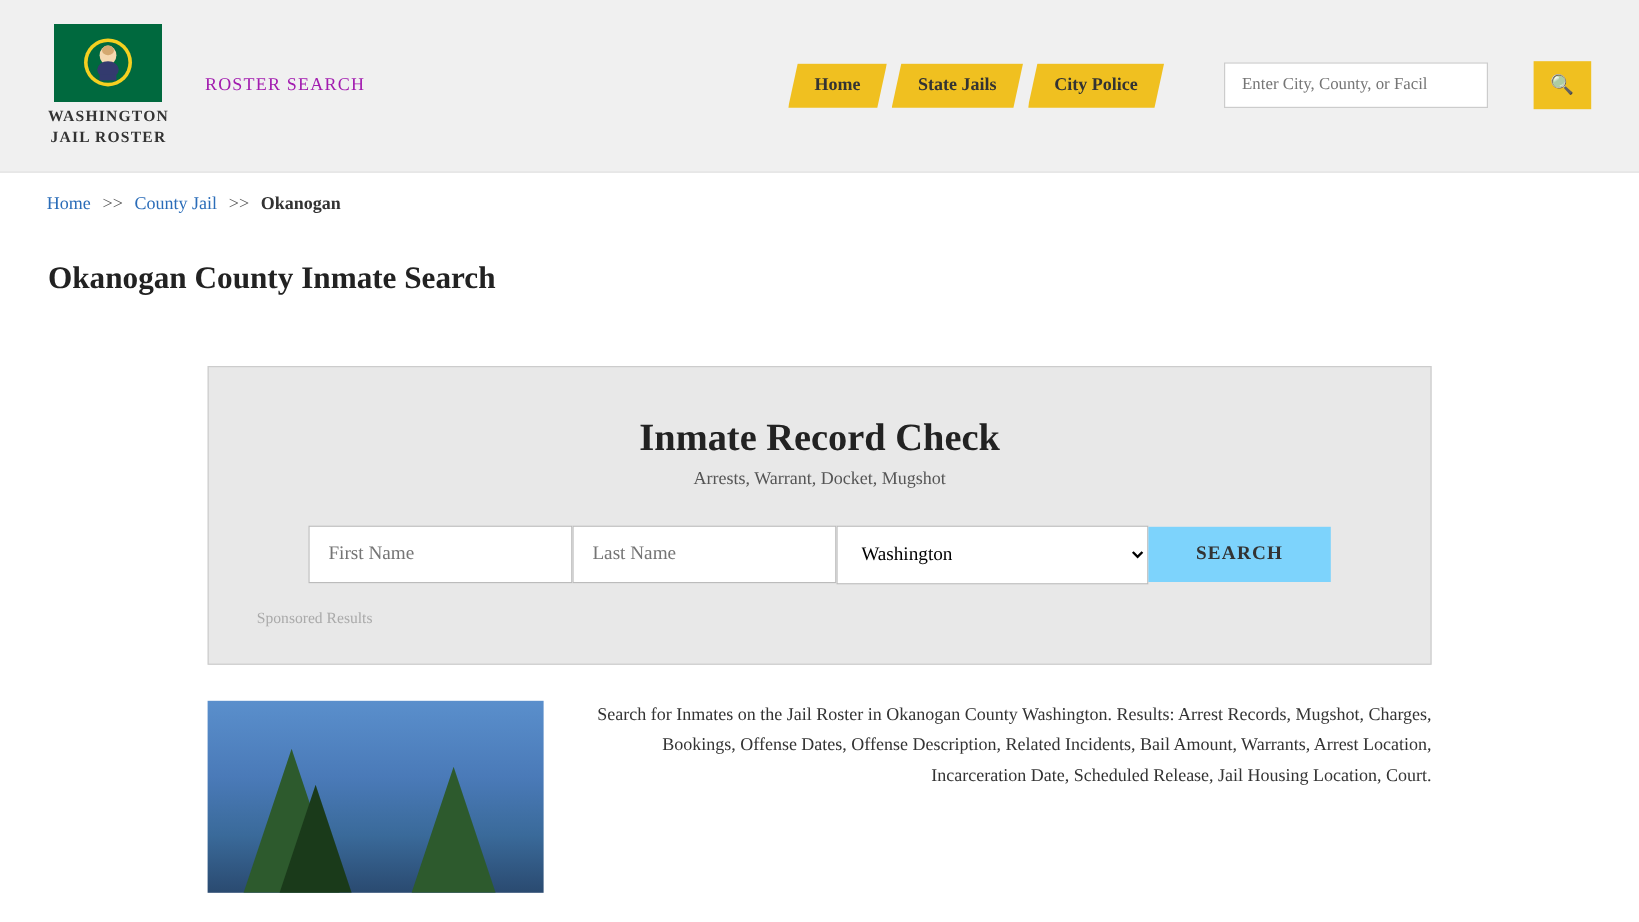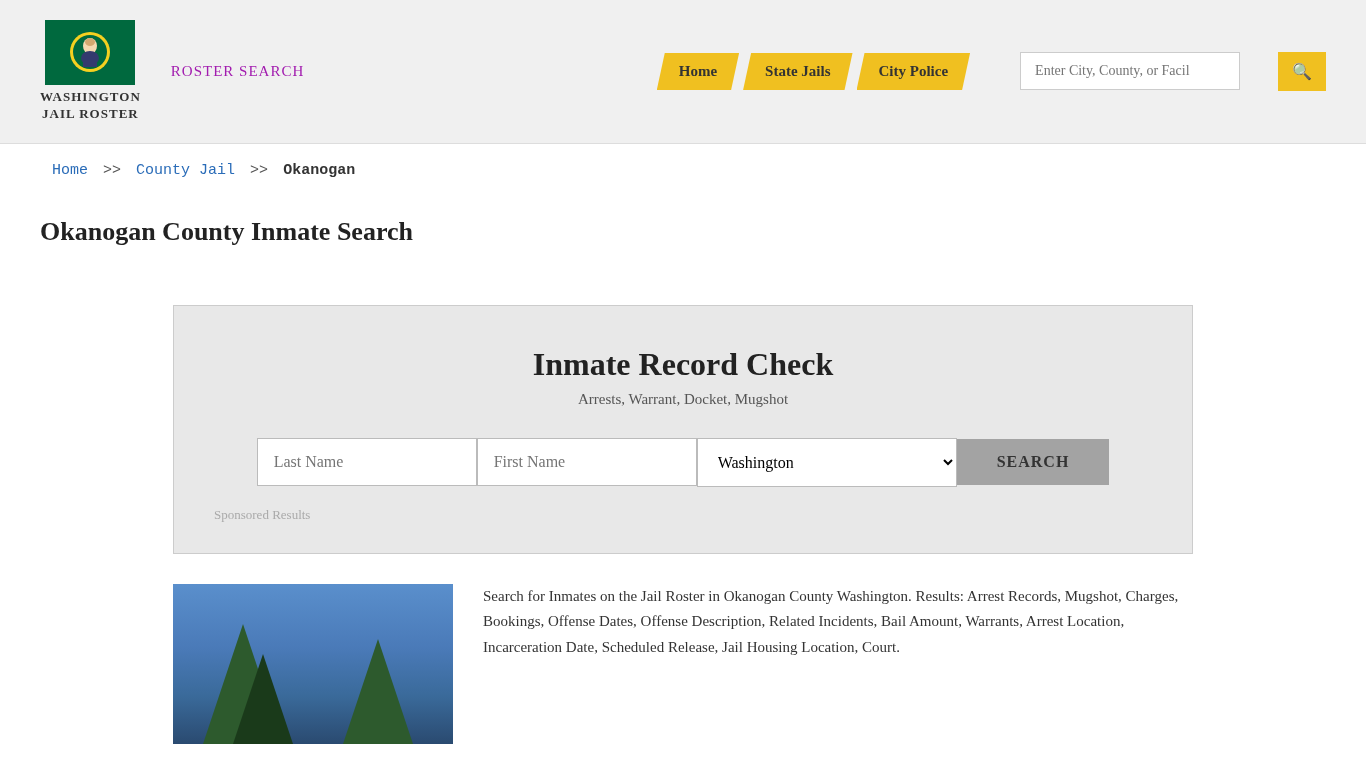--- a/index.html
+++ b/index.html
@@ -70,25 +70,24 @@
       background: #f0c020;
       border: none;
       padding: 10px 14px;
       cursor: pointer;
       font-size: 16px;
       font-weight: bold;
     }
 
     
     .breadcrumb {
-      padding: 18px 52px;
+      padding: 18px 39px;
       font-size: 15px;
       color: #555;
       background: #fff;
-      font-family: Liberation Mono, monospace;
     }
     .breadcrumb a {
       color: #2a6cb8;
       text-decoration: none;
     }
     .breadcrumb .sep { margin: 0 6px; color: #555; }
     .breadcrumb .current { font-weight: bold; color: #333; }
 
     
     .page-title {
@@ -147,21 +146,21 @@
       padding: 14px 16px;
       font-size: 16px;
       border: 1px solid #bbb;
       width: 260px;
       font-family: Georgia, serif;
       outline: none;
       background: #fff;
       cursor: pointer;
     }
     .search-form .search-submit {
-      background: #a3a3a3;
+      background: #7dd3fc;
       color: #333;
       border: none;
       padding: 14px 40px;
       font-size: 16px;
       font-weight: bold;
       cursor: pointer;
       letter-spacing: 1px;
       font-family: Georgia, serif;
     }
     .sponsored-label {
@@ -171,20 +170,21 @@
       margin-top: 20px;
       padding-left: 10px;
     }
 
     
     .bottom-section {
       display: flex;
       gap: 30px;
       align-items: flex-start;
       margin-top: 10px;
+      text-align: right;
     }
     .bottom-image {
       width: 280px;
       min-width: 280px;
       height: 160px;
       background: linear-gradient(180deg, #5a8fcc 0%, #4a7ab8 40%, #3a6a9a 70%, #2a4a70 100%);
       position: relative;
       overflow: hidden;
       flex-shrink: 0;
     }
@@ -278,22 +278,22 @@
 
 <h1 class="page-title">Okanogan County Inmate Search</h1>
 
 <div class="main-content">
 
   <div class="record-check-box">
     <h2>Inmate Record Check</h2>
     <p>Arrests, Warrant, Docket, Mugshot</p>
 
     <div class="search-form">
+      <input type="text" placeholder="First Name" style="">
       <input type="text" placeholder="Last Name" style="">
-      <input type="text" placeholder="First Name" style="">
       <select id="state-select"><option value="Washington">Washington</option><option value="Alabama">Alabama</option><option value="Alaska">Alaska</option><option value="Arizona">Arizona</option><option value="Arkansas">Arkansas</option><option value="California">California</option><option value="Colorado">Colorado</option><option value="Connecticut">Connecticut</option><option value="Delaware">Delaware</option><option value="Florida">Florida</option><option value="Georgia">Georgia</option><option value="Hawaii">Hawaii</option><option value="Idaho">Idaho</option><option value="Illinois">Illinois</option><option value="Indiana">Indiana</option><option value="Iowa">Iowa</option><option value="Kansas">Kansas</option><option value="Kentucky">Kentucky</option><option value="Louisiana">Louisiana</option><option value="Maine">Maine</option><option value="Maryland">Maryland</option><option value="Massachusetts">Massachusetts</option><option value="Michigan">Michigan</option><option value="Minnesota">Minnesota</option><option value="Mississippi">Mississippi</option><option value="Missouri">Missouri</option><option value="Montana">Montana</option><option value="Nebraska">Nebraska</option><option value="Nevada">Nevada</option><option value="New Hampshire">New Hampshire</option><option value="New Jersey">New Jersey</option><option value="New Mexico">New Mexico</option><option value="New York">New York</option><option value="North Carolina">North Carolina</option><option value="North Dakota">North Dakota</option><option value="Ohio">Ohio</option><option value="Oklahoma">Oklahoma</option><option value="Oregon">Oregon</option><option value="Pennsylvania">Pennsylvania</option><option value="Rhode Island">Rhode Island</option><option value="South Carolina">South Carolina</option><option value="South Dakota">South Dakota</option><option value="Tennessee">Tennessee</option><option value="Texas">Texas</option><option value="Utah">Utah</option><option value="Vermont">Vermont</option><option value="Virginia">Virginia</option><option value="West Virginia">West Virginia</option><option value="Wisconsin">Wisconsin</option><option value="Wyoming">Wyoming</option></select>
       <button class="search-submit">SEARCH</button>
     </div>
 
     <div class="sponsored-label">Sponsored Results</div>
   </div>
 
   <div class="bottom-section">
     <div class="bottom-image">
       <div class="tree"></div>

